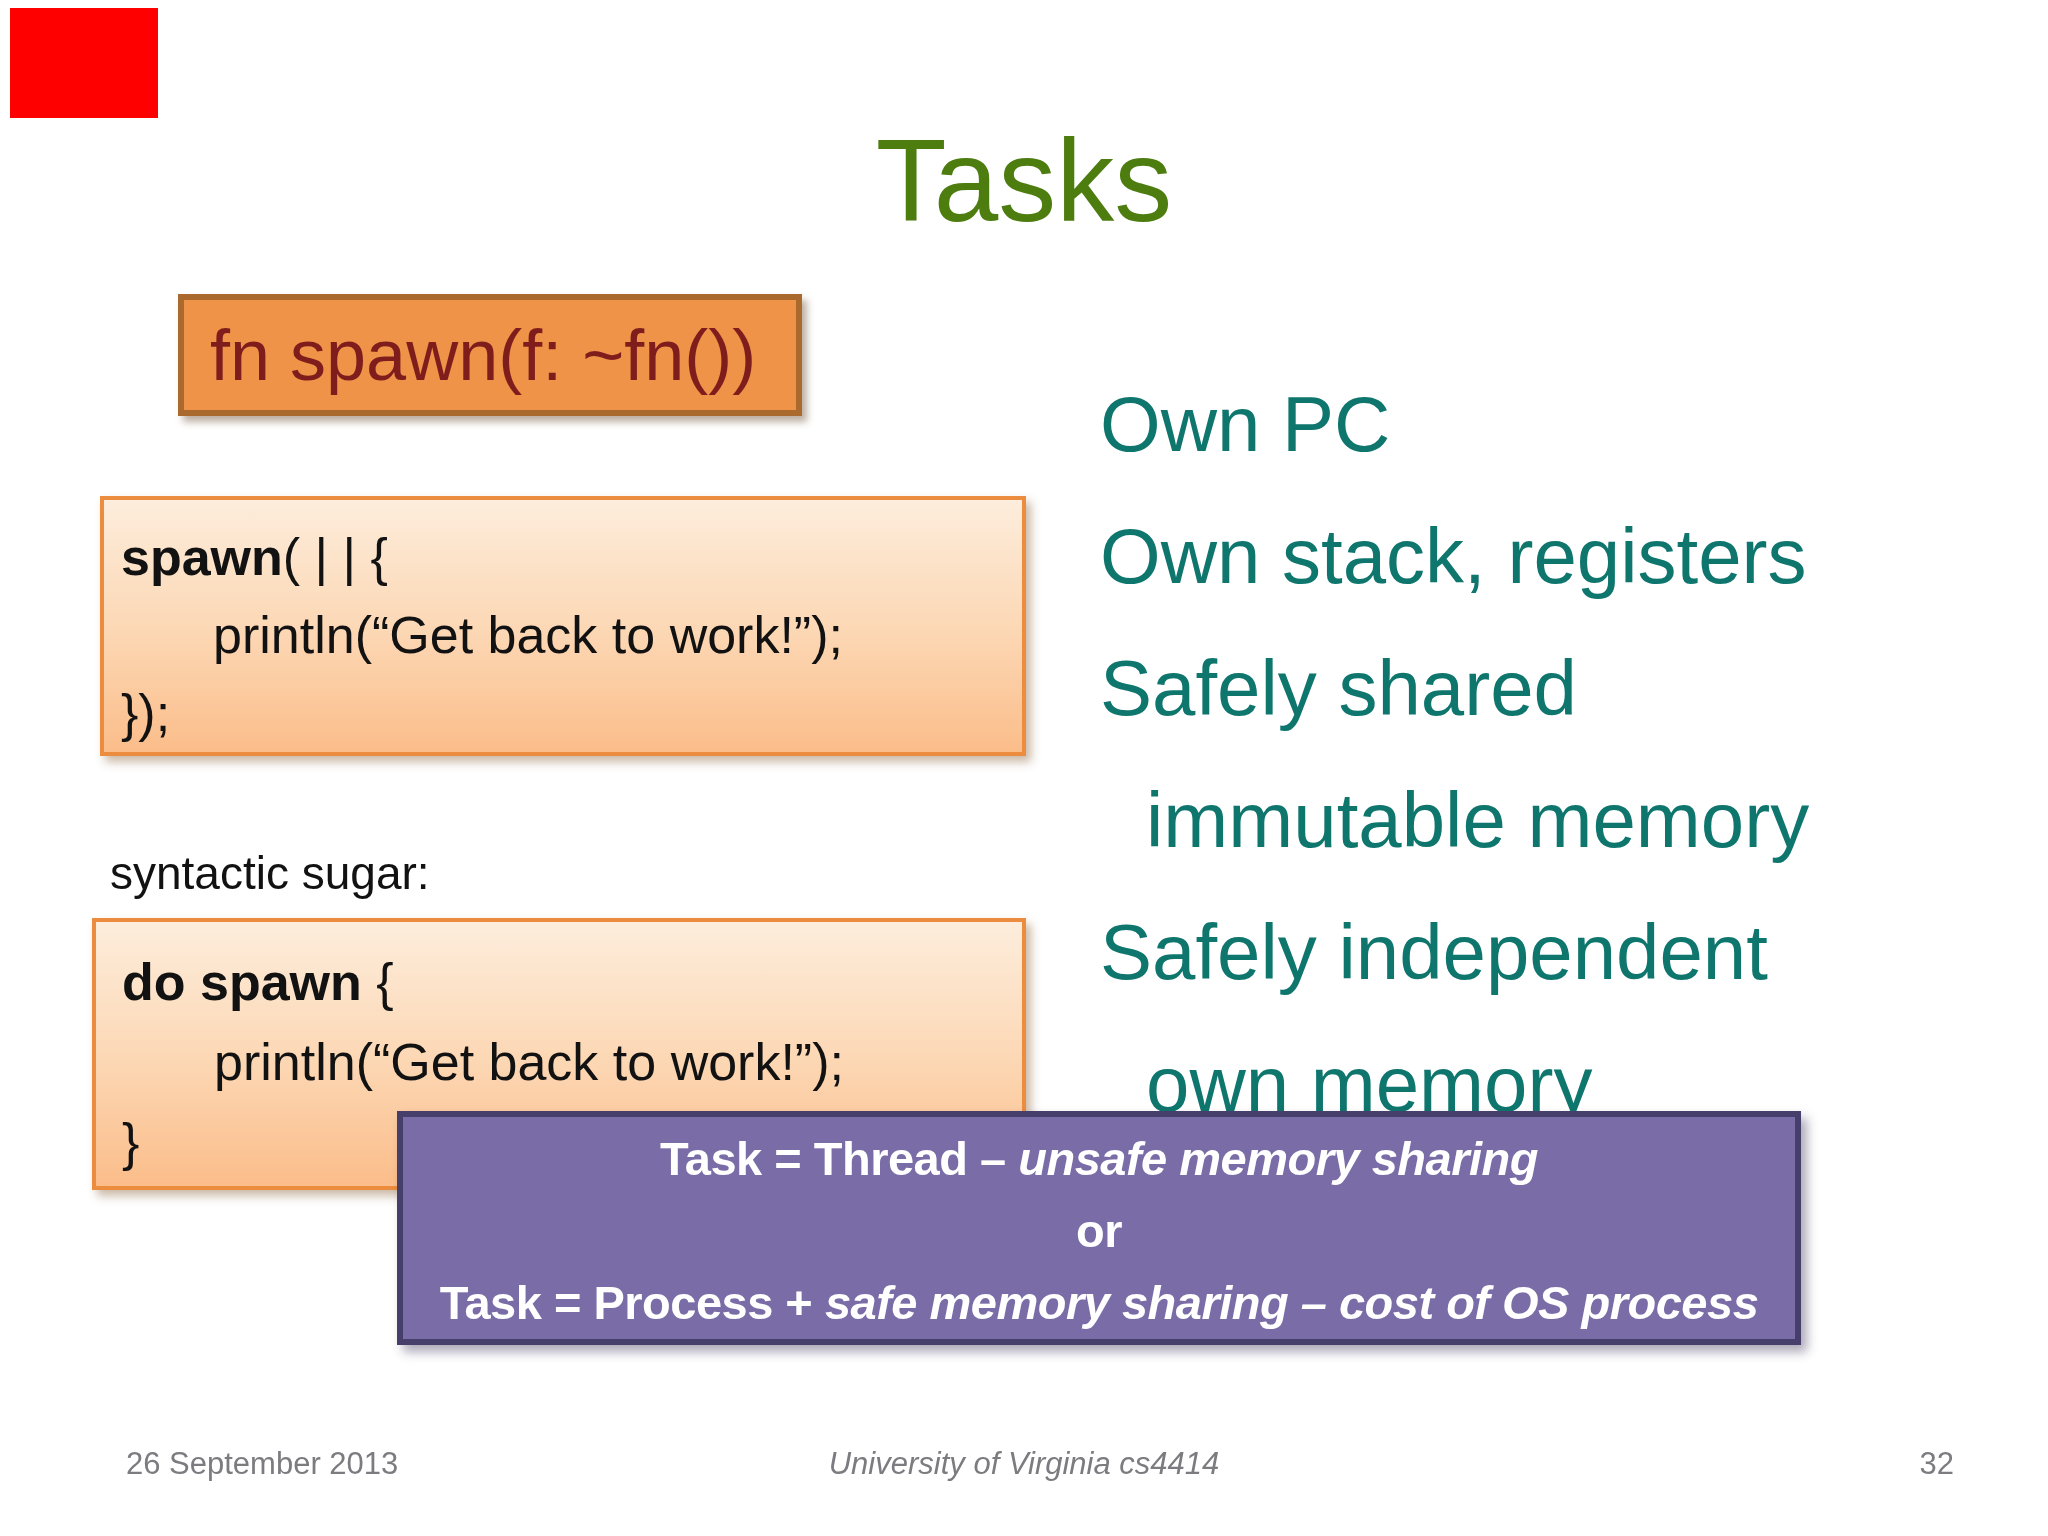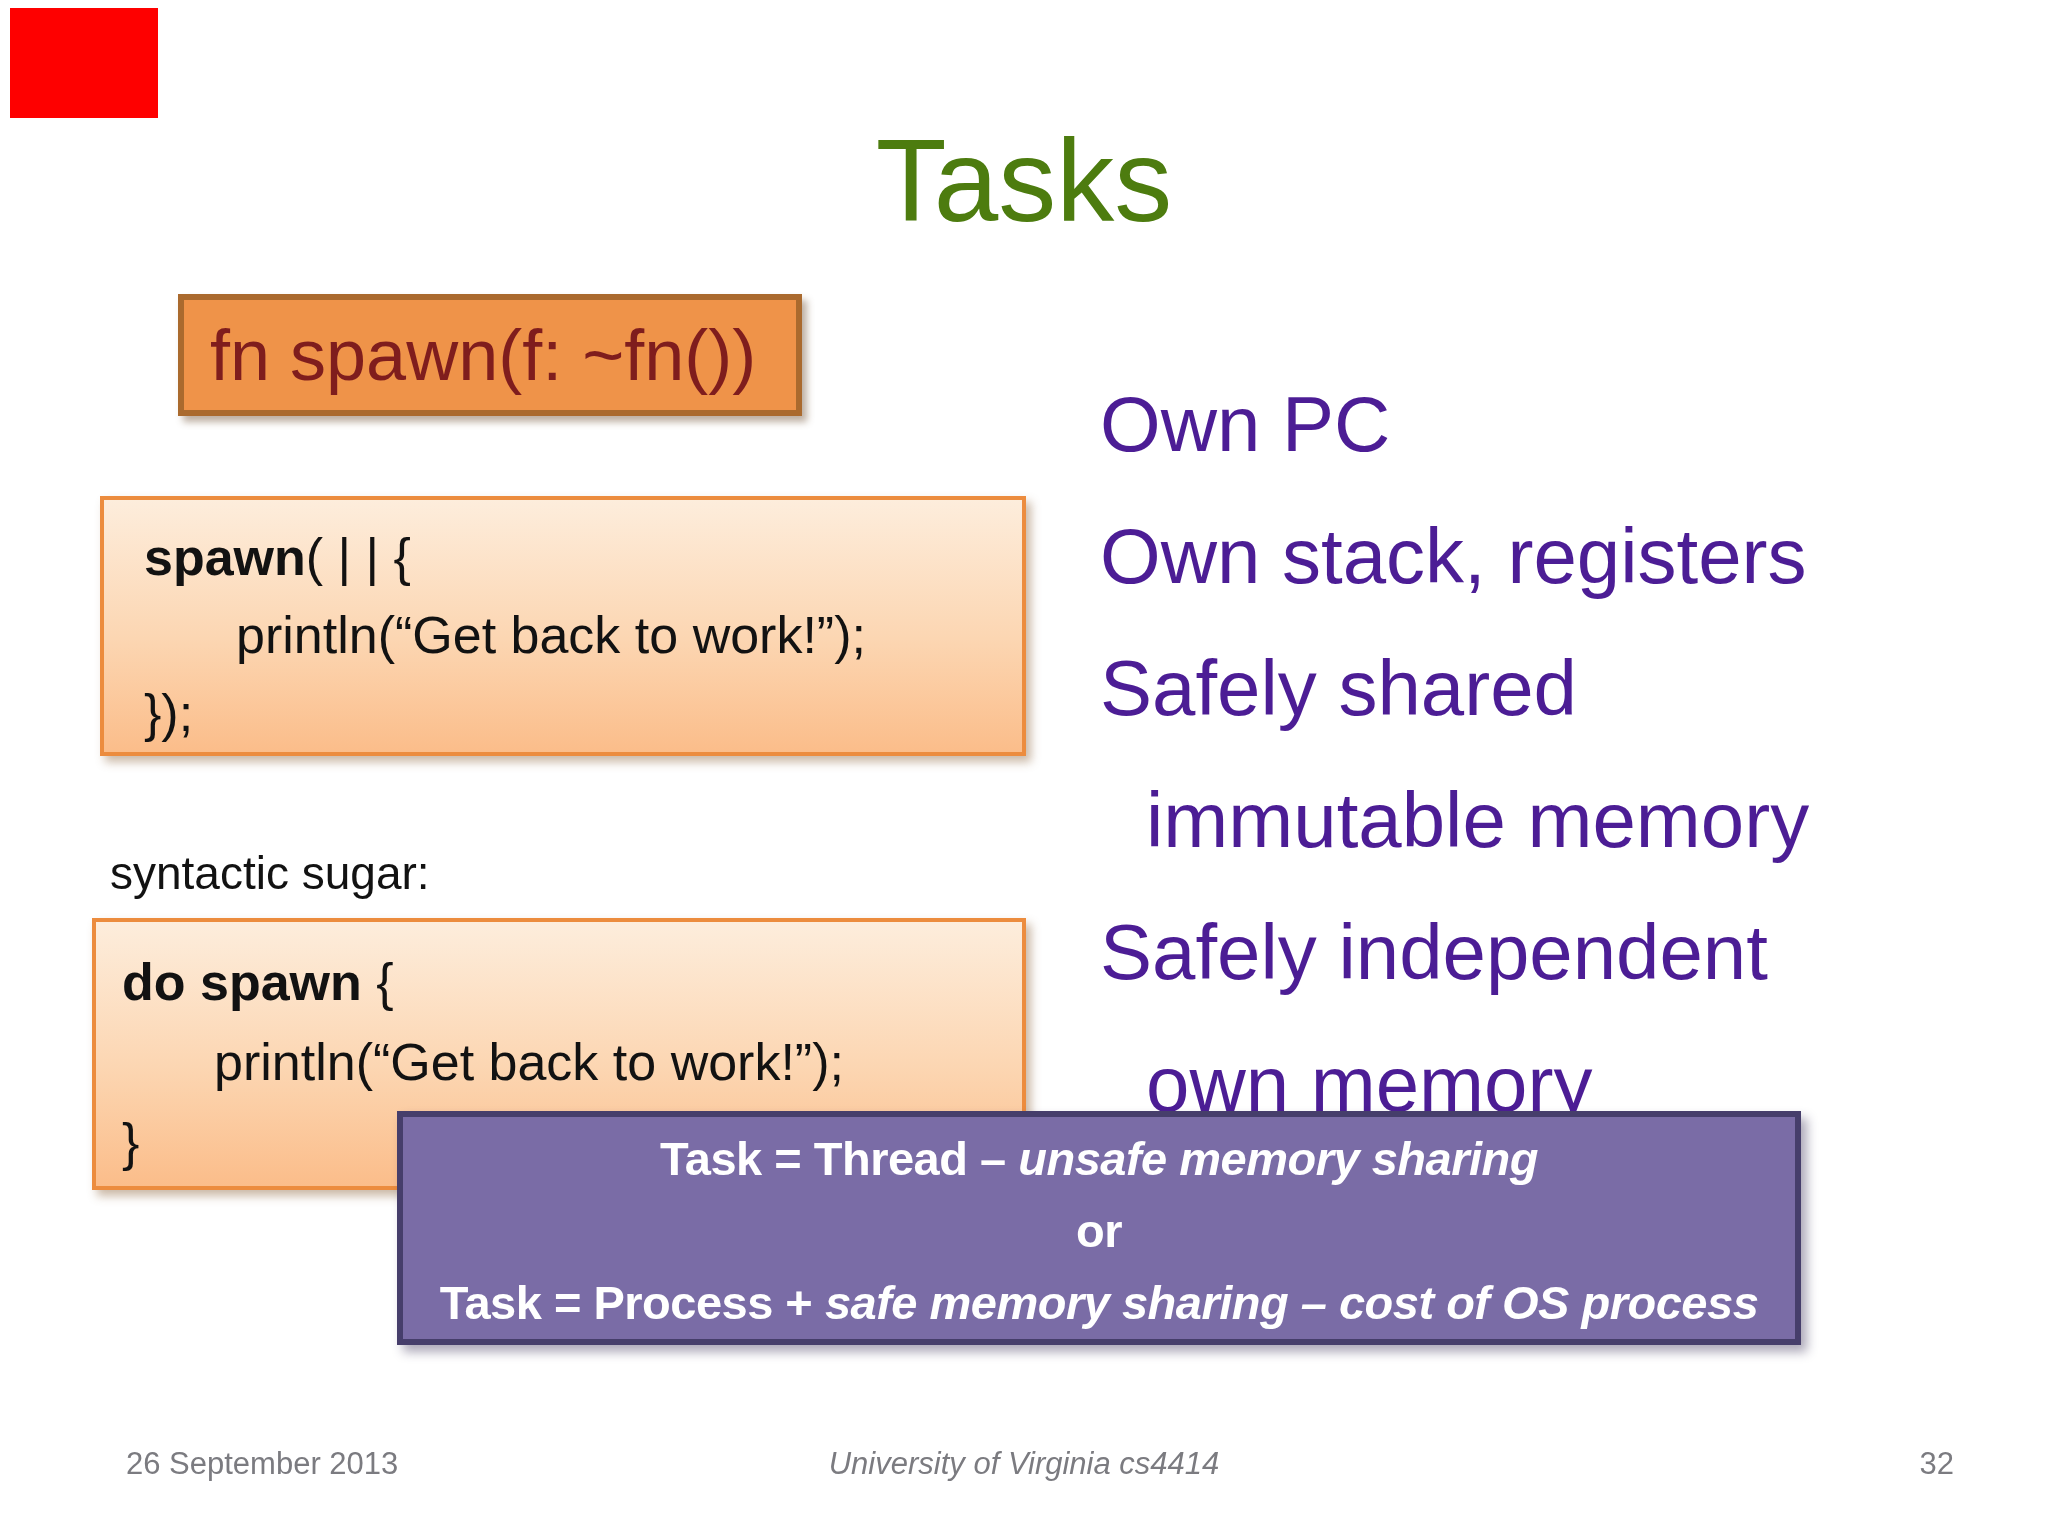--- a/index.html
+++ b/index.html
@@ -51,21 +51,21 @@
     border: 4px solid #ec8c3e;
     background: linear-gradient(180deg, #fdeddc 0%, #fcd6b2 55%, #fbbd8a 100%);
     box-shadow: 5px 6px 9px rgba(140, 100, 60, 0.45);
     font-size: 52px;
     color: #121212;
     white-space: nowrap;
   }
   .code-box.spawn {
     left: 100px; top: 496px;
     width: 926px; height: 260px;
-    padding: 18px 0 0 40px;
+    padding: 18px 0 0 17px;
     line-height: 78px;
     z-index: 1;
   }
   .code-box.dospawn {
     left: 92px; top: 918px;
     width: 934px; height: 272px;
     padding: 20px 0 0 26px;
     line-height: 80px;
     z-index: 1;
   }
@@ -78,21 +78,21 @@
     left: 110px; top: 846px;
     font-size: 46px;
     color: #121212;
   }
 
   .properties {
     position: absolute;
     left: 1100px; top: 358px;
     font-size: 78px;
     line-height: 132px;
-    color: #4c1d95;
+    color: #0f766e;
     white-space: nowrap;
   }
   .property-line { display: block; }
   .property-line.indented { padding-left: 46px; }
 
   .task-note {
     position: absolute;
     left: 397px; top: 1111px;
     width: 1404px; height: 234px;
     box-sizing: border-box;

